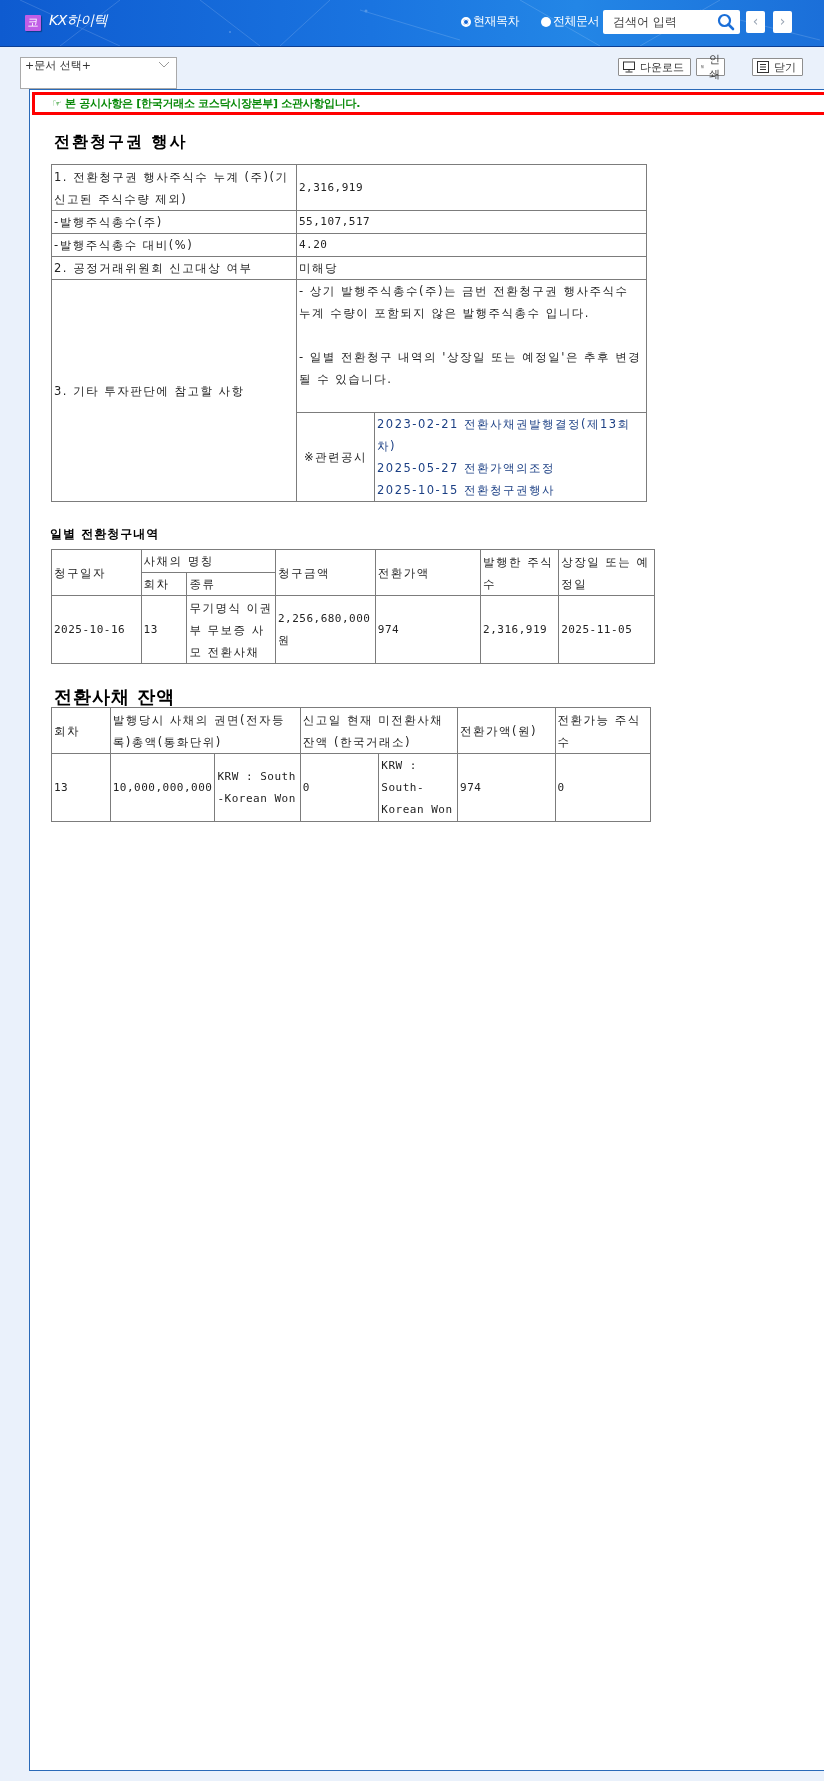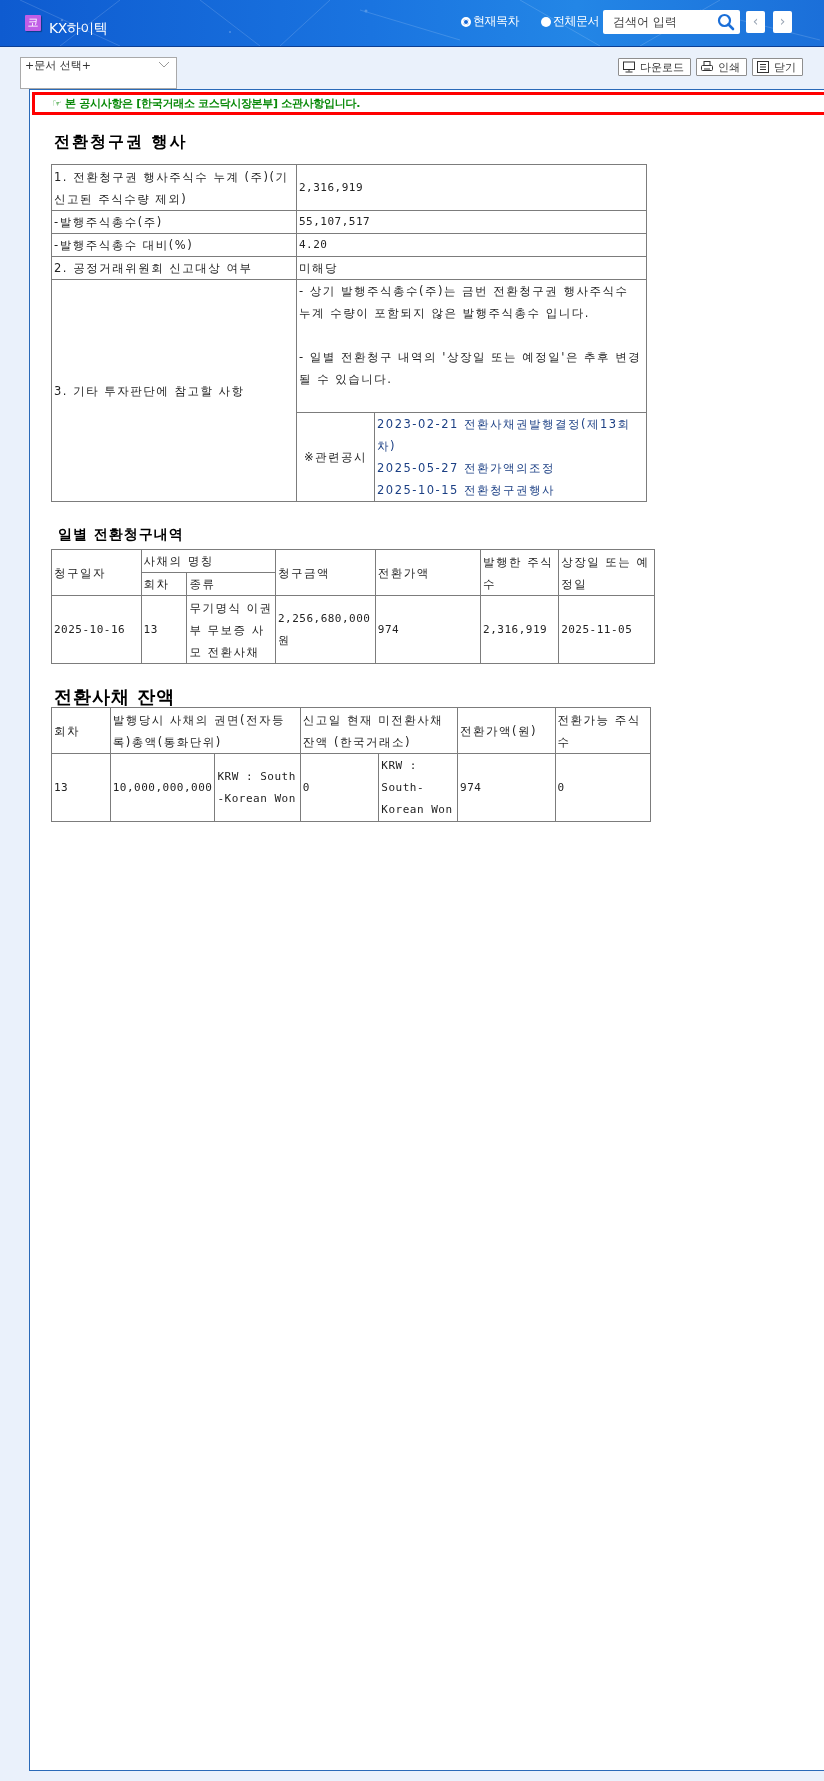--- a/index.html
+++ b/index.html
@@ -18,21 +18,21 @@
   }
   .topbar .mesh {
     position: absolute; inset: 0; opacity: 0.25;
   }
   .logo-badge {
     position: absolute; left: 25px; top: 15px; width: 16px; height: 16px;
     background: #c05ee6; color: #fff; font-size: 11px; line-height: 16px; text-align: center;
     border-radius: 1px; box-shadow: 1px 1px 1px rgba(0,0,0,0.35);
   }
   .company-name {
-    position: absolute; left: 49px; top: 20px; color: #fff; font-size: 14px; letter-spacing: -0.5px;
+    position: absolute; left: 49px; top: 12px; color: #fff; font-size: 14px; letter-spacing: -0.5px; font-style: italic;
   }
   .scope-radios {
     position: absolute; left: 461px; top: 13px; display: flex; align-items: center; gap: 22px;
     color: #fff; font-size: 12px; letter-spacing: -0.5px;
   }
   .radio { display: inline-flex; align-items: center; gap: 2px; cursor: pointer; }
   .radio .dot {
     width: 10px; height: 10px; border-radius: 50%; background: #fff; display: inline-block;
     box-sizing: border-box;
   }
@@ -61,21 +61,21 @@
     font-size: 11px; color: #333; line-height: 16px; padding-left: 4px;
   }
   .doc-select .chev { position: absolute; right: 6px; top: 3px; width: 12px; height: 8px; }
   .tool-btn {
     position: absolute; top: 58px; height: 18px; background: #fff; border: 1px solid #8e8e8e;
     box-sizing: border-box; font-size: 11px; color: #333; display: flex; align-items: center;
     gap: 5px; padding: 0 4px; cursor: pointer; border-radius: 1px;
   }
   .tool-btn svg { width: 12px; height: 12px; }
   .btn-download { left: 618px; width: 73px; }
-  .btn-print { left: 696px; width: 51px; }
+  .btn-print { left: 696px; width: 29px; }
   .btn-close { left: 752px; width: 51px; }
 
   
   .doc-frame {
     position: absolute; left: 29px; top: 89px; width: 800px; height: 1682px;
     background: #fff; border-left: 1px solid #2a6ab8; border-top: 1px solid #2a6ab8;
     border-bottom: 1px solid #2a6ab8; box-sizing: border-box;
   }
   .notice {
     position: absolute; left: 2px; top: 2px; width: 800px; height: 23px;
@@ -220,21 +220,21 @@
       <td style="height:88px; text-align:center;">※관련공시</td>
       <td style="vertical-align:top;">
         <a class="link"> 2023-02-21 전환사채권발행결정(제13회차)</a>
         <a class="link">2025-05-27 전환가액의조정</a>
         <a class="link">2025-10-15 전환청구권행사</a>
       </td>
     </tr>
   </tbody>
     </table>
 
-  <div class="sec-title" style="left:28px; top:436px; font-size:14px;">일별 전환청구내역</div>
+  <div class="sec-title" style="left:20px; top:436px; font-size:12px;">일별 전환청구내역</div>
 
   <table class="dart" style="left:21px; top:459px; width:604px;">
     <colgroup>
       <col style="width:86px">
         <col style="width:44px">
         <col style="width:85px">
         <col style="width:96px">
       <col style="width:101px">
         <col style="width:75px">
         <col style="width:92px">

